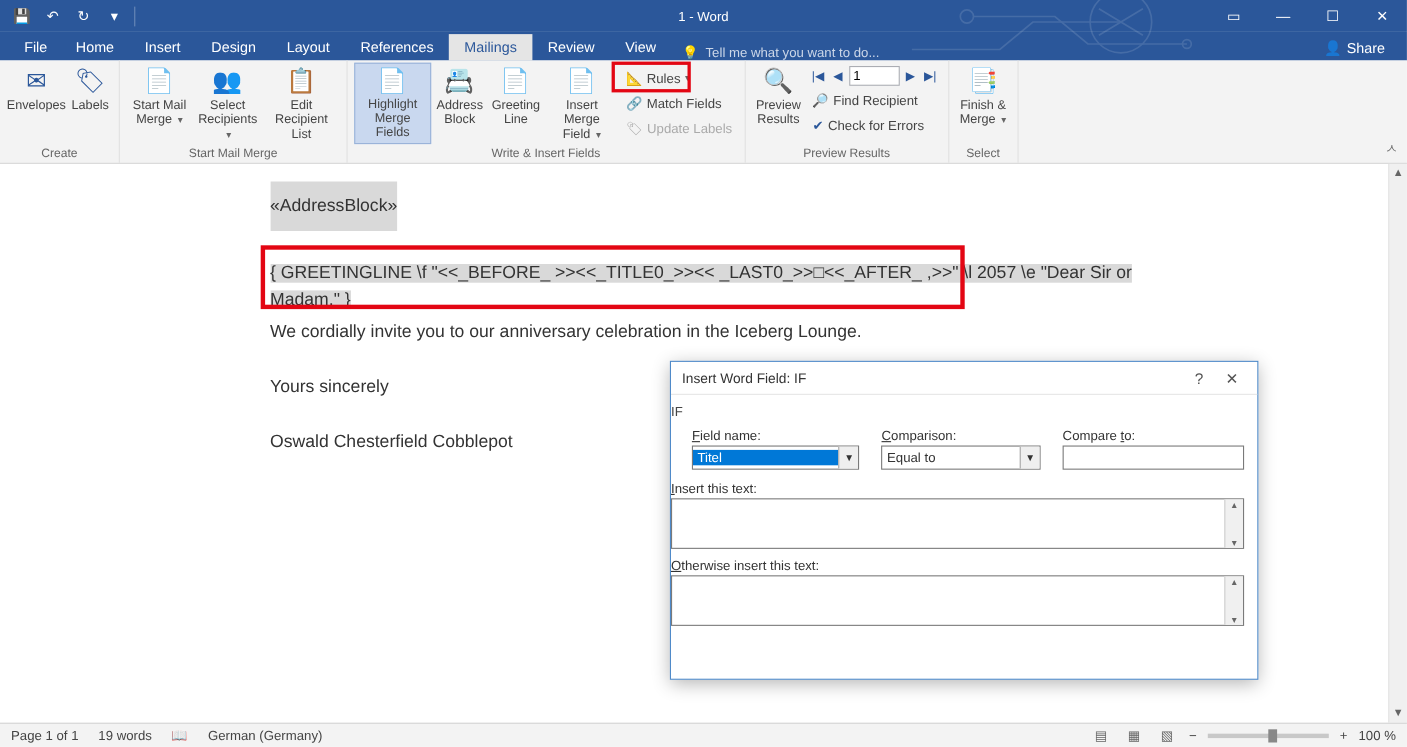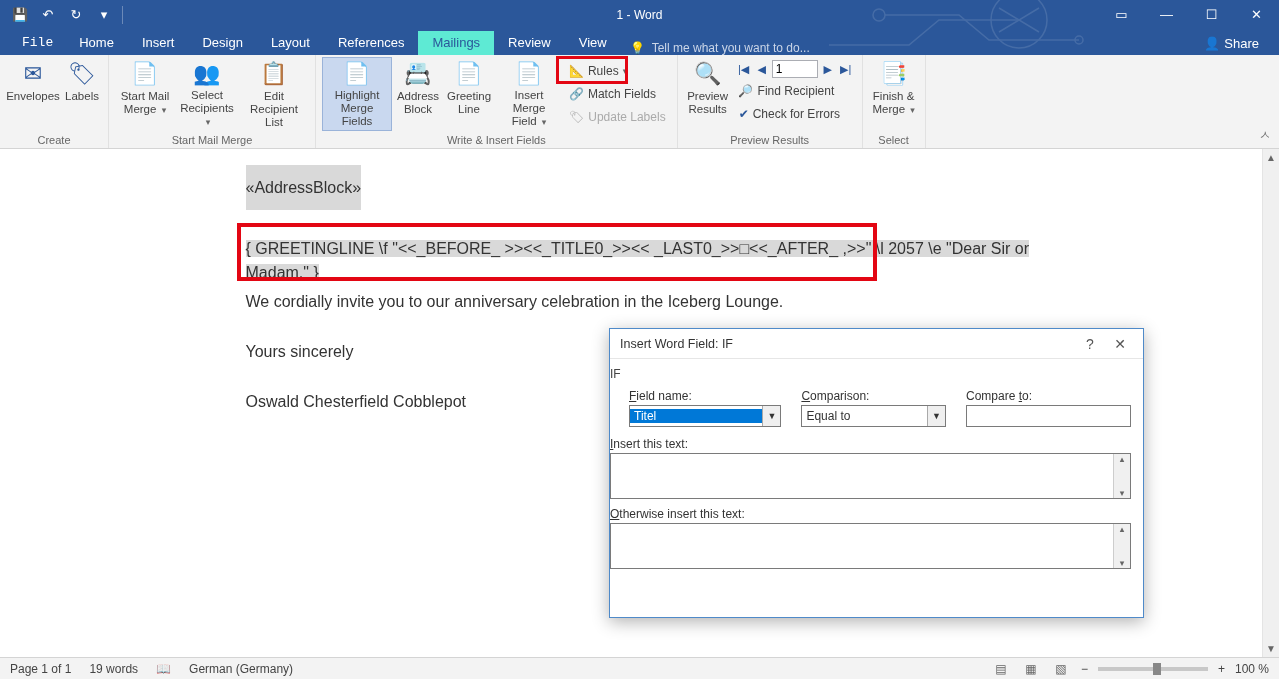--- a/index.html
+++ b/index.html
@@ -6,22 +6,22 @@
   html, body { width: 1279px; height: 679px; overflow: hidden; background: #fff; }
   .titlebar { height: 29px; background: #2b579a; color: #fff; display: flex; align-items: center; font-size: 12px; position: relative; }
   .qat { display: flex; align-items: center; gap: 4px; padding-left: 8px; }
   .qat-btn { width: 24px; height: 24px; display: flex; align-items: center; justify-content: center; color: #fff; font-size: 13px; }
   .qat-sep { width: 1px; height: 18px; background: rgba(255,255,255,0.3); margin: 0 2px; }
   .title-text { position: absolute; left: 50%; transform: translateX(-50%); font-size: 12px; }
   .win-controls { position: absolute; right: 0; display: flex; }
   .win-btn { width: 45px; height: 29px; display: flex; align-items: center; justify-content: center; color: #fff; font-size: 13px; }
   .tabs { height: 26px; background: #2b579a; display: flex; align-items: flex-end; padding-left: 14px; gap: 0; color: #fff; font-size: 13px; }
   .tab { padding: 4px 14px 5px 14px; cursor: pointer; }
-  .tab.active { background: #5eead4; color: #2b579a; }
-  .tab.file { padding-left: 8px; padding-right: 12px; font-family: Liberation Mono, monospace; }
+  .tab.active { background: #e5e5e5; color: #2b579a; }
+  .tab.file { padding-left: 8px; padding-right: 12px; }
   .tellme { display: flex; align-items: center; gap: 6px; color: #cbd6e8; font-size: 12px; padding-left: 10px; }
   .share { margin-left: auto; margin-right: 14px; display: flex; align-items: center; gap: 4px; font-size: 13px; padding: 4px 6px; }
   .ribbon { height: 94px; background: #f3f3f3; border-bottom: 1px solid #d4d4d4; display: flex; position: relative; font-size: 12px; color: #444; }
   .group { display: flex; flex-direction: column; border-right: 1px solid #e1e1e1; padding: 2px 6px 0 6px; }
   .group-body { display: flex; flex-grow: 1; align-items: flex-start; gap: 2px; }
   .group-label { font-size: 11px; color: #666; text-align: center; padding-bottom: 2px; }
   .big-btn { width: 60px; display: flex; flex-direction: column; align-items: center; text-align: center; padding: 3px 2px 2px 2px; gap: 2px; height: 74px; justify-content: flex-start; }
   .big-btn .icon-box { width: 32px; height: 28px; display: flex; align-items: center; justify-content: center; font-size: 22px; color: #2b579a; }
   .big-btn .lbl { font-size: 11.5px; line-height: 13px; color: #444; }
   .big-btn.selected { background: #c9d8ef; border: 1px solid #9ab3d9; }

